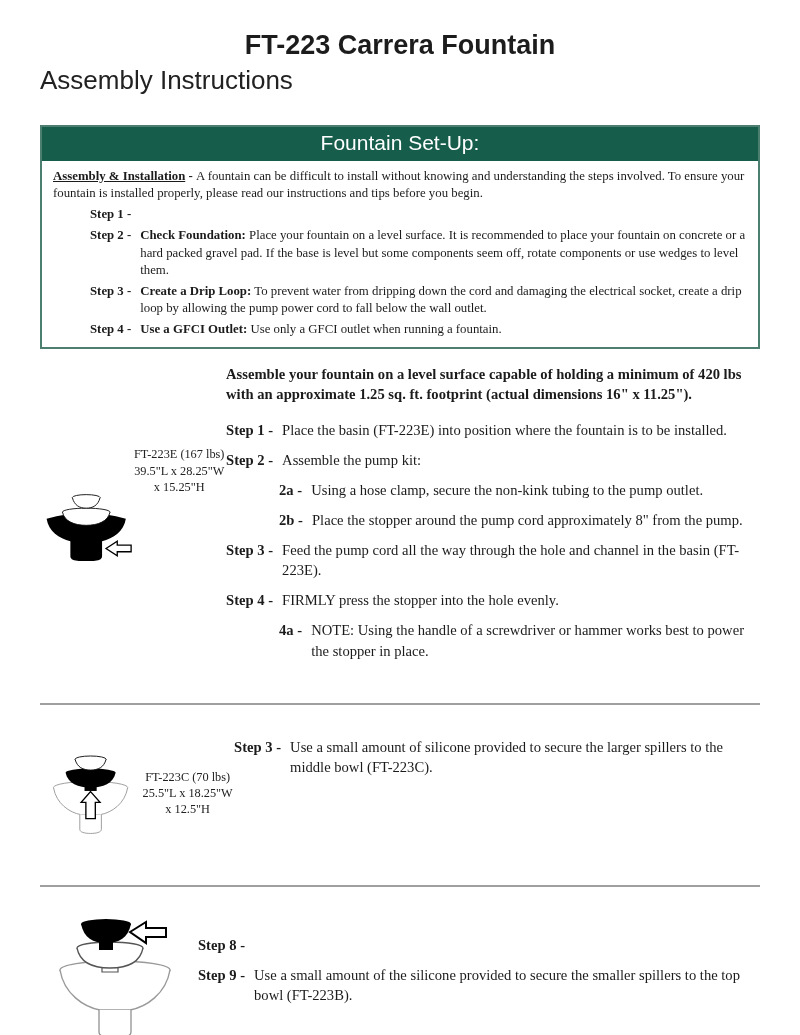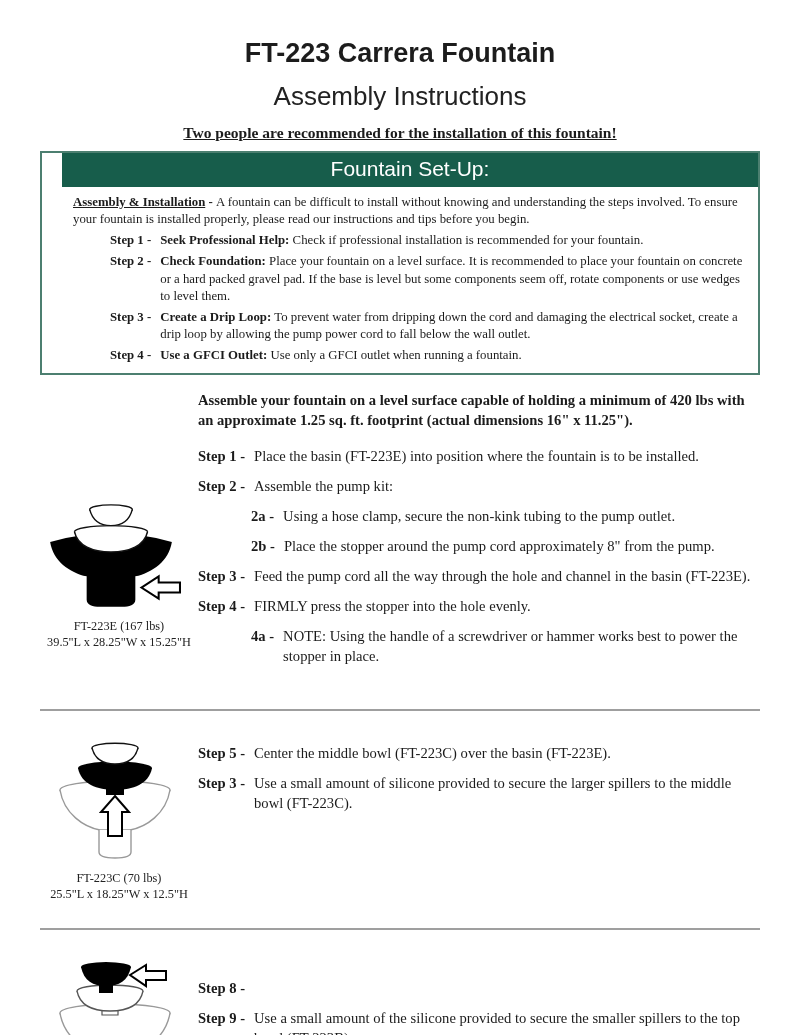--- a/index.html
+++ b/index.html
@@ -10,51 +10,51 @@
     color: #1b1b1b;
     font-family: "Liberation Serif", serif;
     overflow: hidden;
   }
   .page { padding: 26px 40px 0; }
 
   
   .title {
     font-family: "Liberation Sans", sans-serif;
     font-weight: bold; font-size: 27px;
-    text-align: center; margin: 12px; color: #1c1c1c;
+    text-align: center; margin: 4px; color: #1c1c1c;
   }
   .subtitle {
     font-family: "Liberation Sans", sans-serif;
     font-weight: 400; font-size: 26px;
-    text-align: center; margin: 2px 0 0; color: #222;
+    text-align: left; margin: 2px 0 0; color: #222;
   }
   .note {
     text-align: center; font-weight: bold; font-size: 15.5px;
     text-decoration: underline; margin: 12px 0 0;
   }
 
   
-  .setup { margin-top: 9px; border: 2px solid var(--box-border, #4C7F70); padding-left: 20px; }
+  .setup { margin-top: 29px; border: 2px solid var(--box-border, #4C7F70); }
   .setup-header {
     background: var(--header-green, #175D4B); color: #fff;
     font-family: "Liberation Sans", sans-serif;
     font-size: 21px; text-align: center; padding: 4px 0 6px;
   }
   .setup-body { padding: 7px 11px 9px; font-size: 12.8px; line-height: 1.34; }
   .setup-intro { margin: 0; }
   .setup-intro .lbl { font-weight: bold; text-decoration: underline; font-family: Liberation Serif, serif; }
   .setup-intro .dash { font-weight: bold; white-space: pre; }
   .setup-step { display: flex; margin: 4px 0 0 37px; }
   .setup-step .lbl { font-weight: bold; white-space: nowrap; }
   .setup-step .body { margin-left: 9px; }
   .setup-step .t { font-weight: bold; }
 
   
   .section { display: flex; align-items: flex-start; }
-  .fig-col { flex: 0 0 158px; display: flex; flex-direction: column; }
+  .fig-col { flex: 0 0 158px; display: flex; flex-direction: row; align-items: center; }
   .text-col { flex: 1; font-size: 14.6px; line-height: 1.38; padding-right: 2px; }
   .intro-bold { font-weight: bold; margin: 15px 0 15px; }
   .step { display: flex; margin-bottom: 10px; }
   .step .lbl { font-weight: bold; white-space: nowrap; margin-right: 9px; }
   .step.sub { margin-left: 53px; }
   .fig-caption { text-align: center; font-size: 12.3px; line-height: 1.32; margin-top: 5px; color: #222; }
 
   .fig-e { margin-top: 112px; }
   .fig-c { margin-top: 8px; }
   .fig-b { margin-top: 4px; }
@@ -63,30 +63,28 @@
   .divider.d1 { margin: 32px 0 18px; }
   .divider.d2 { margin: 26px 0 20px; }
 </style>
 </head>
 <body>
 
 <div class="page">
 
   <h1 class="title">FT-223 Carrera Fountain</h1>
   <h2 class="subtitle">Assembly Instructions</h2>
-  <div class="note">Two people are recommended for the installation of this fountain!</div>
 
   <div class="setup">
     <div class="setup-header">Fountain Set-Up:</div>
     <div class="setup-body">
       <p class="setup-intro"><span class="lbl">Assembly &amp; Installation</span><span class="dash"> - </span><span>A fountain can be difficult to install without knowing and understanding the steps involved. To ensure your fountain is installed properly, please read our instructions and tips before you begin.</span></p>
 
       <div class="setup-step">
         <span class="lbl">Step 1 -</span>
-        <span class="body"><span class="t">Seek Professional Help:</span> <span>Check if professional installation is recommended for your fountain.</span></span>
       </div>
       <div class="setup-step">
         <span class="lbl">Step 2 -</span>
         <span class="body"><span class="t">Check Foundation:</span> <span>Place your fountain on a level surface. It is recommended to place your fountain on concrete or a hard packed gravel pad. If the base is level but some components seem off, rotate components or use wedges to level them.</span></span>
       </div>
       <div class="setup-step">
         <span class="lbl">Step 3 -</span>
         <span class="body"><span class="t">Create a Drip Loop:</span> <span>To prevent water from dripping down the cord and damaging the electrical socket, create a drip loop by allowing the pump power cord to fall below the wall outlet.</span></span>
       </div>
       <div class="setup-step">
@@ -159,24 +157,20 @@
         <path d="M52,10 C55,22 64,26 75,26 C86,26 95,22 98,10" fill="#fff" stroke="#111" stroke-width="1.4"></path>
         <polygon points="75,58 89,74 82,74 82,98 68,98 68,74 61,74" fill="#fff" stroke="#000" stroke-width="2"></polygon>
       </svg>
       <div class="fig-caption">
         <span>FT-223C (70 lbs)</span><br>
         <span>25.5"L x 18.25"W x 12.5"H</span>
       </div>
     </div>
     <div class="text-col" style="padding-top:14px;">
       <div class="step">
-          <span class="lbl">Step 5 -</span>
-          <span>Center the middle bowl (FT-223C) over the basin (FT-223E).</span>
-        </div>
-      <div class="step">
           <span class="lbl">Step 3 -</span>
           <span>Use a small amount of silicone provided to secure the larger spillers to the middle bowl (FT-223C).</span>
         </div>
     </div>
   </div>
 
   <hr class="divider d2">
 
   <div class="section">
     <div class="fig-col">

